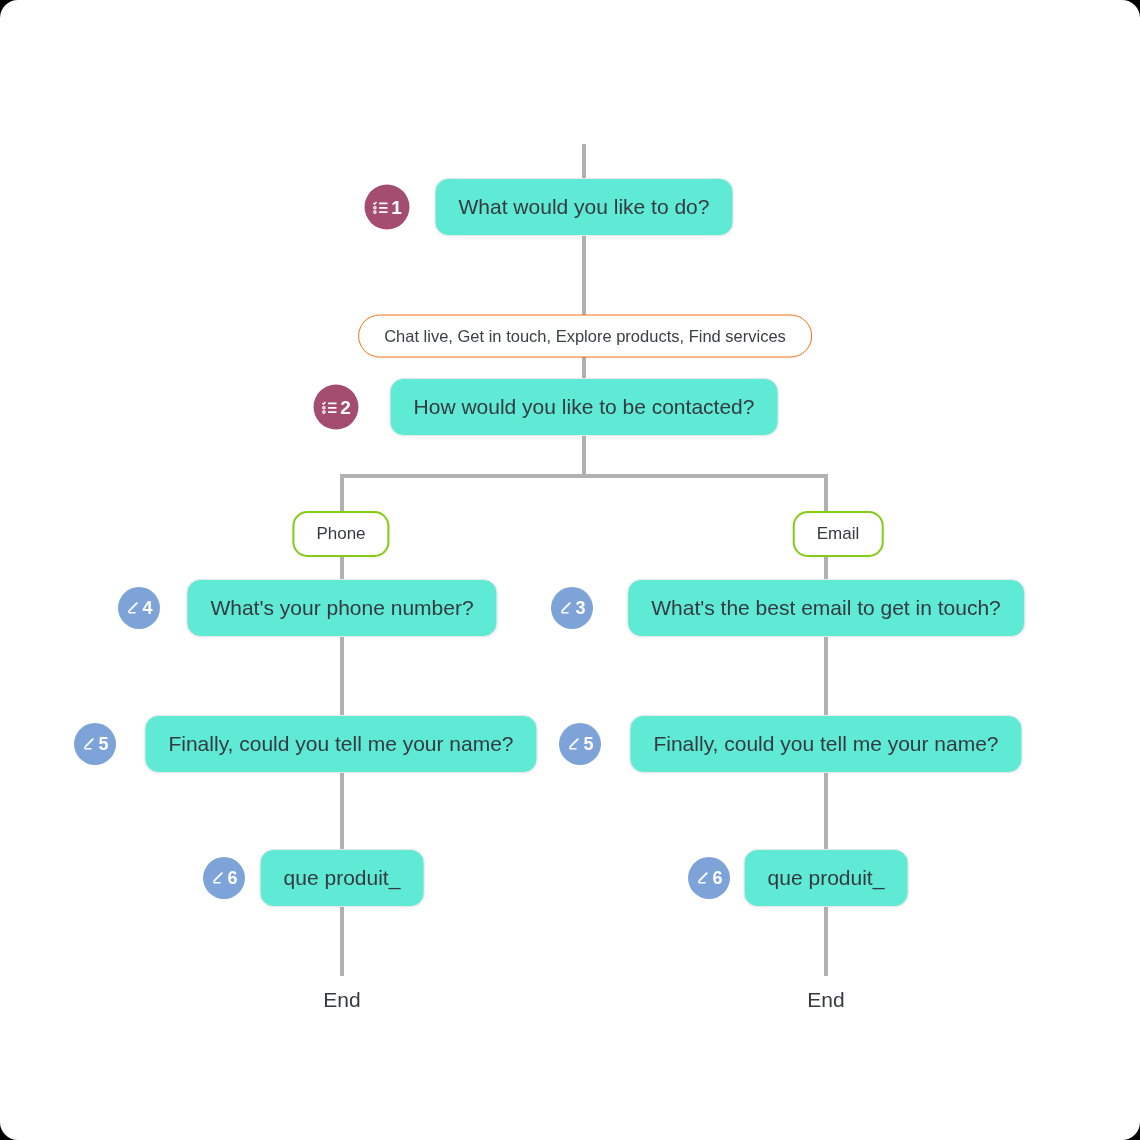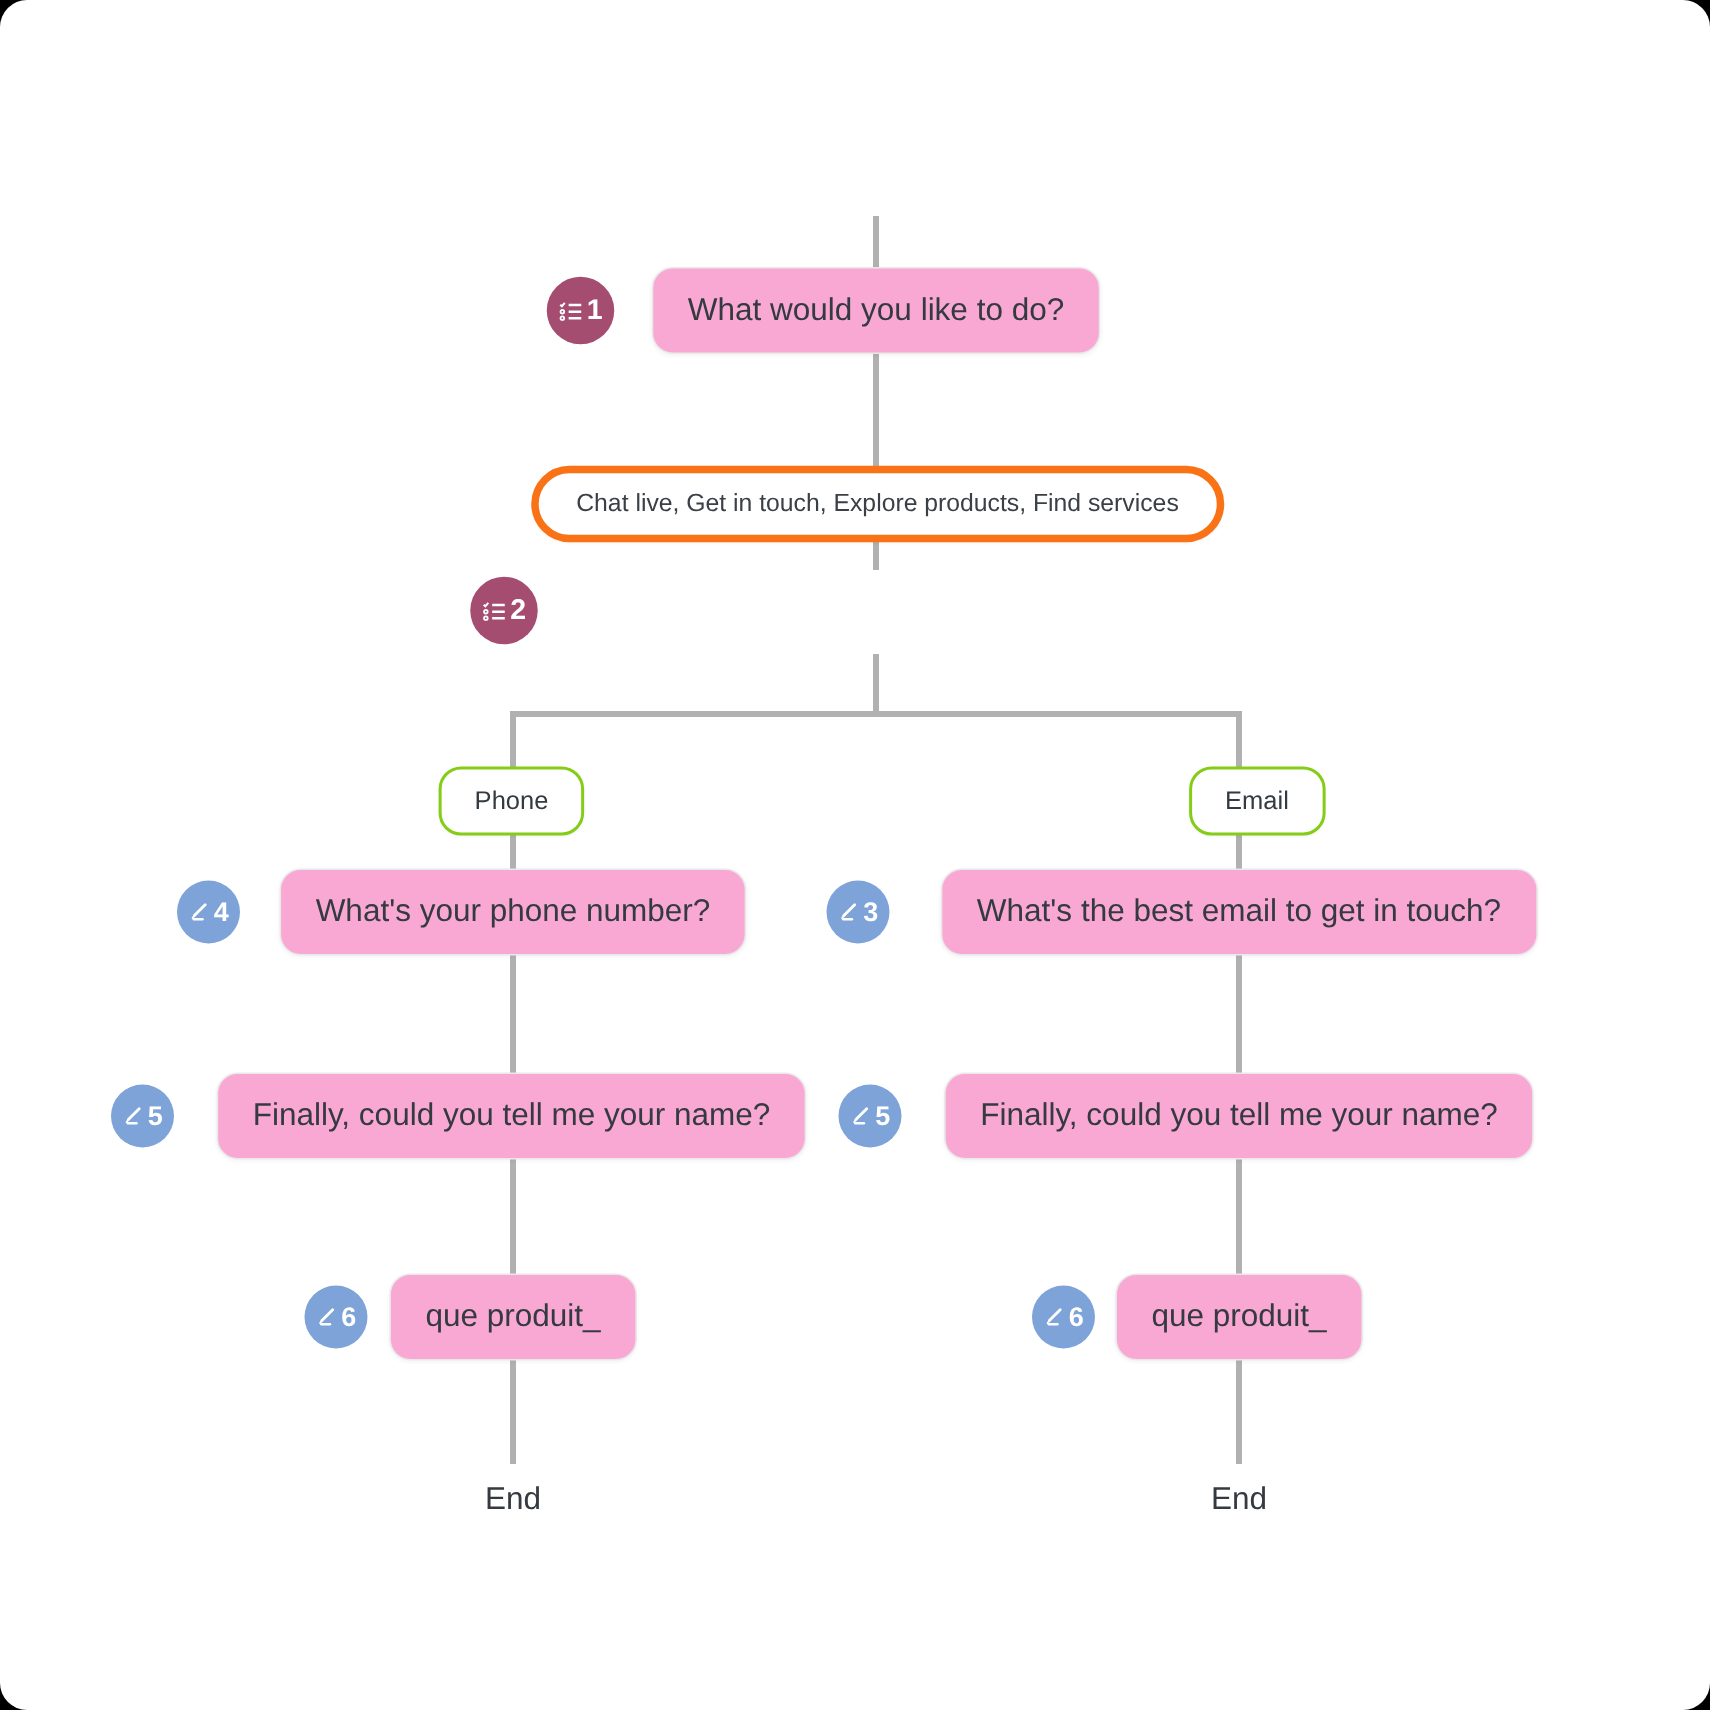--- a/index.html
+++ b/index.html
@@ -16,35 +16,35 @@
 
   
   .line { position: absolute; background: #b1b1b1; z-index: 1; }
   .vline { width: 4px; }
   .hline { height: 4px; }
 
   
   .card {
     position: absolute;
     transform: translate(-50%, -50%);
-    background: #f9a8d4;
+    background: #5eead4;
     border: 1px solid #e9e9e9;
     border-radius: 14px;
     box-shadow: 0 1px 3px rgba(0,0,0,0.05);
     color: #343a40;
     font-size: 21px;
     padding: 16px 23px;
     white-space: nowrap;
     z-index: 2;
   }
   .pill-options {
     position: absolute;
     transform: translate(-50%, -50%);
     background: #ffffff;
-    border: 5px solid #f97316;
+    border: 1px solid #f97316;
     border-radius: 999px;
     box-shadow: 0 1px 2px rgba(0,0,0,0.04);
     color: #3b4046;
     font-size: 16.5px;
     padding: 11px 25px;
     white-space: nowrap;
     z-index: 2;
   }
   .pill-branch {
     position: absolute;
@@ -112,20 +112,23 @@
         <line x1="6.6" y1="11.6" x2="15" y2="11.6" stroke-width="1.7"></line>
       </svg>
     </span>
     <span>1</span>
   </div>
 
   <div class="pill-options" style="left:585px; top:336px;">
     <span>Chat live, Get in touch, Explore products, Find services</span>
   </div>
 
+  <div class="card" style="left:584px; top:407px;">
+    <span>How would you like to be contacted?</span>
+  </div>
   <div class="badge group" style="left: 336px; top: 407px; background: rgb(165, 77, 112);">
     <span>
       <svg width="16" height="14" viewBox="0 0 16 14" fill="none" stroke="#ffffff">
         <path d="M1 2.6 L2.1 3.7 L4 1.4" stroke-width="1.4"></path>
         <circle cx="2.4" cy="7.3" r="1.2" stroke-width="1.2"></circle>
         <circle cx="2.4" cy="11.6" r="1.2" stroke-width="1.2"></circle>
         <line x1="6.6" y1="2.8" x2="15" y2="2.8" stroke-width="1.7"></line>
         <line x1="6.6" y1="7.3" x2="15" y2="7.3" stroke-width="1.7"></line>
         <line x1="6.6" y1="11.6" x2="15" y2="11.6" stroke-width="1.7"></line>
       </svg>

